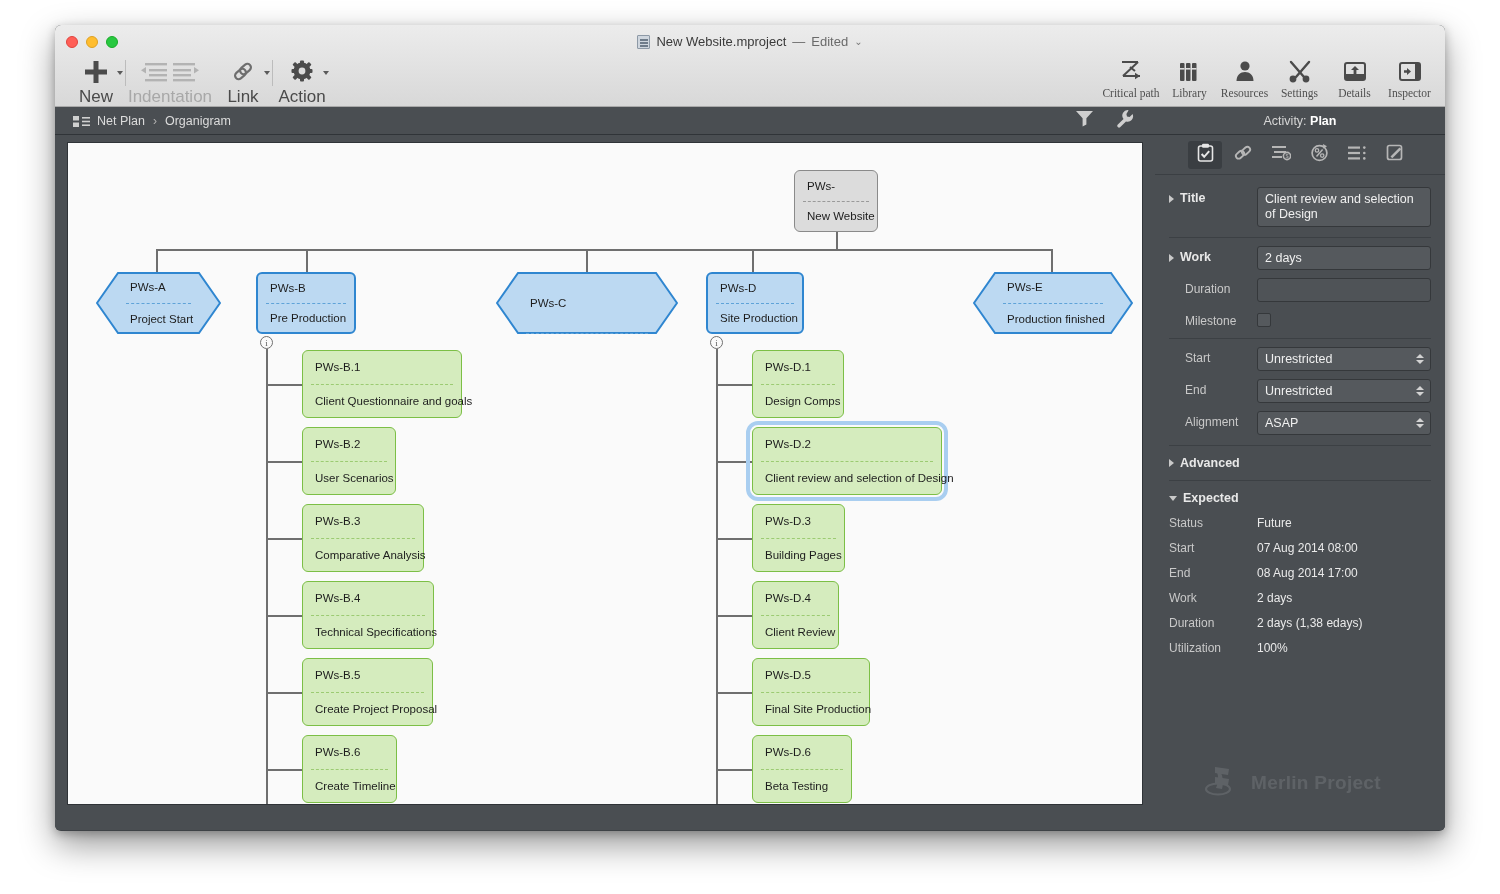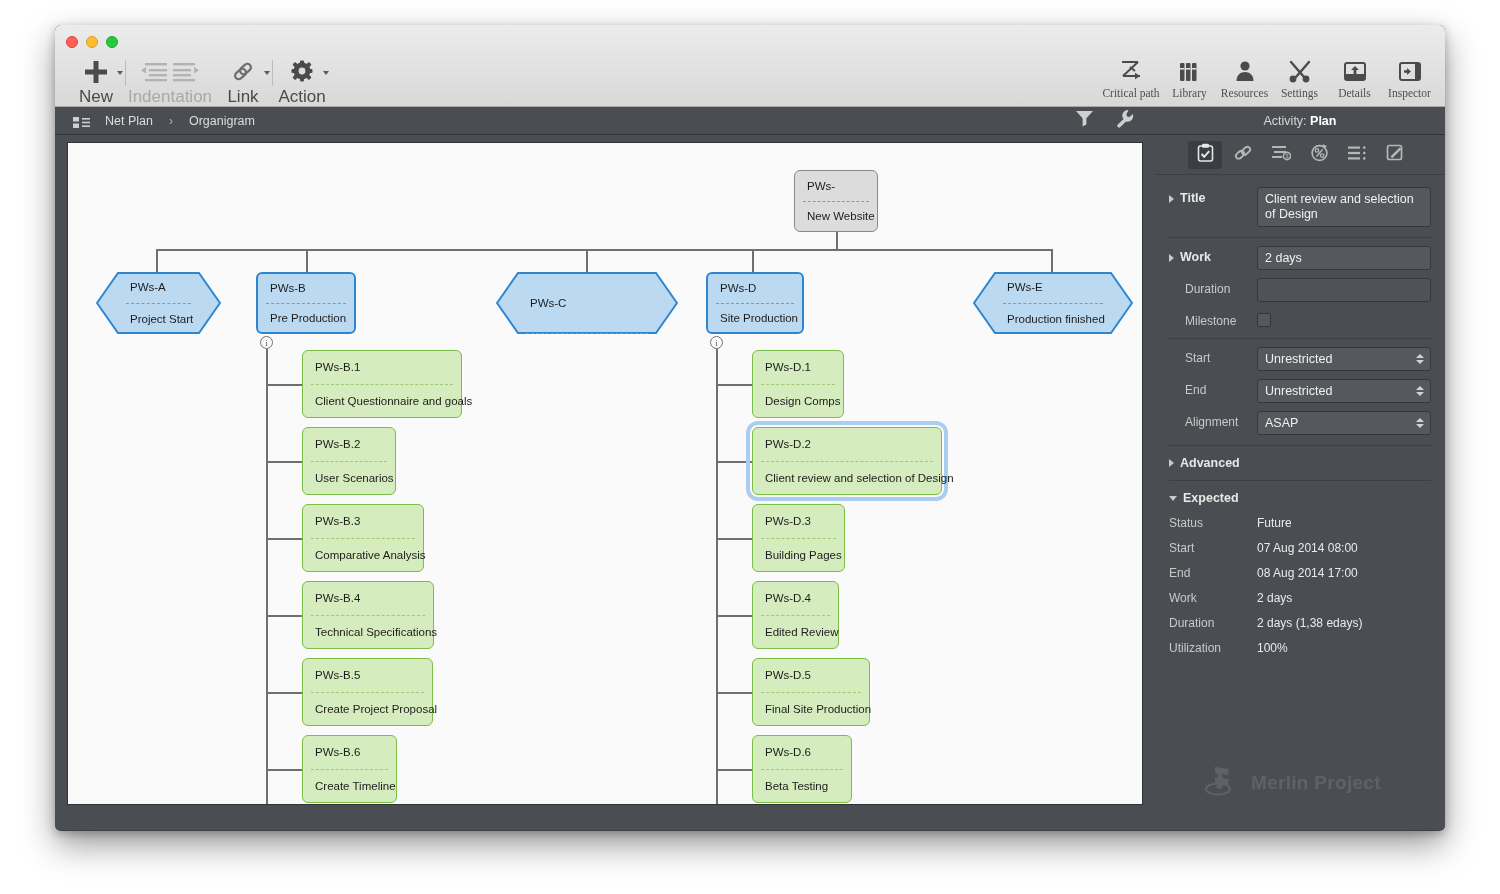--- a/index.html
+++ b/index.html
@@ -72,21 +72,21 @@
   #tb-right .tbitem { width: 55px; }
   #tb-right .tbitem.cp { width: 62px; }
   #tb-right .lbl { font-size: 11.5px; color: #4f4f4f; }
 
   
   #crumbbar {
     position:relative; height: 28px; background:#4a4e52;
     border-bottom: 1px solid #303438;
     display:flex; align-items:center;
   }
-  #crumbbar .crumb-left { display:flex; align-items:center; gap:16px; padding-left: 18px; }
+  #crumbbar .crumb-left { display:flex; align-items:flex-start; gap:8px; padding-left: 18px; }
   #crumbbar .netplan-icon { width:16px; height:12px; position:relative; }
   #crumbbar .crumb-txt { font-size:12.5px; color:#dcdcdc; }
   #crumbbar .crumb-sep { color:#b0b0b0; font-size:12px; }
   #crumbbar .crumb-right { position:absolute; display:flex; gap:22px; align-items:center; right: 310px; }
   #crumbbar .activity {
     position:absolute; right: 0; width: 290px; text-align:center;
     font-size:12.5px; color:#d6d6d6;
   }
   #crumbbar .activity b { font-weight: bold; color:#ffffff; }
 
@@ -204,20 +204,27 @@
 
 <div id="window">
 
   <div id="titlebar">
     <div class="traffic">
       <div class="light red"></div>
       <div class="light yellow"></div>
       <div class="light green"></div>
     </div>
 
+    <div id="doc-title">
+      <span class="docicon"></span>
+      <span>New Website.mproject</span>
+      <span class="dash">—</span>
+      <span class="edited">Edited</span>
+      <span class="chev">⌄</span>
+    </div>
 
     <div id="tb-left">
       <div class="tbitem">
         <div class="glyph">
           <svg width="26" height="26" viewBox="0 0 26 26">
             <rect x="10.5" y="2" width="5" height="22" fill="#4b4b4b"></rect>
             <rect x="2" y="10.5" width="22" height="5" fill="#4b4b4b"></rect>
           </svg>
         </div>
         <span class="lbl">New</span>
@@ -563,21 +570,21 @@
           <div class="nbox">
             <div class="nrow top">PWs-D.3</div>
             <div class="ndiv"></div>
             <div class="nrow">Building Pages</div>
           </div>
         </div>
         <div class="node task" style="left:684px; top:438px; width:87px; height:68px;">
           <div class="nbox">
             <div class="nrow top">PWs-D.4</div>
             <div class="ndiv"></div>
-            <div class="nrow">Edited Review</div>
+            <div class="nrow">Client Review</div>
           </div>
         </div>
         <div class="node task" style="left:684px; top:515px; width:118px; height:68px;">
           <div class="nbox">
             <div class="nrow top">PWs-D.5</div>
             <div class="ndiv"></div>
             <div class="nrow">Final Site Production</div>
           </div>
         </div>
         <div class="node task" style="left:684px; top:592px; width:100px; height:68px;">

